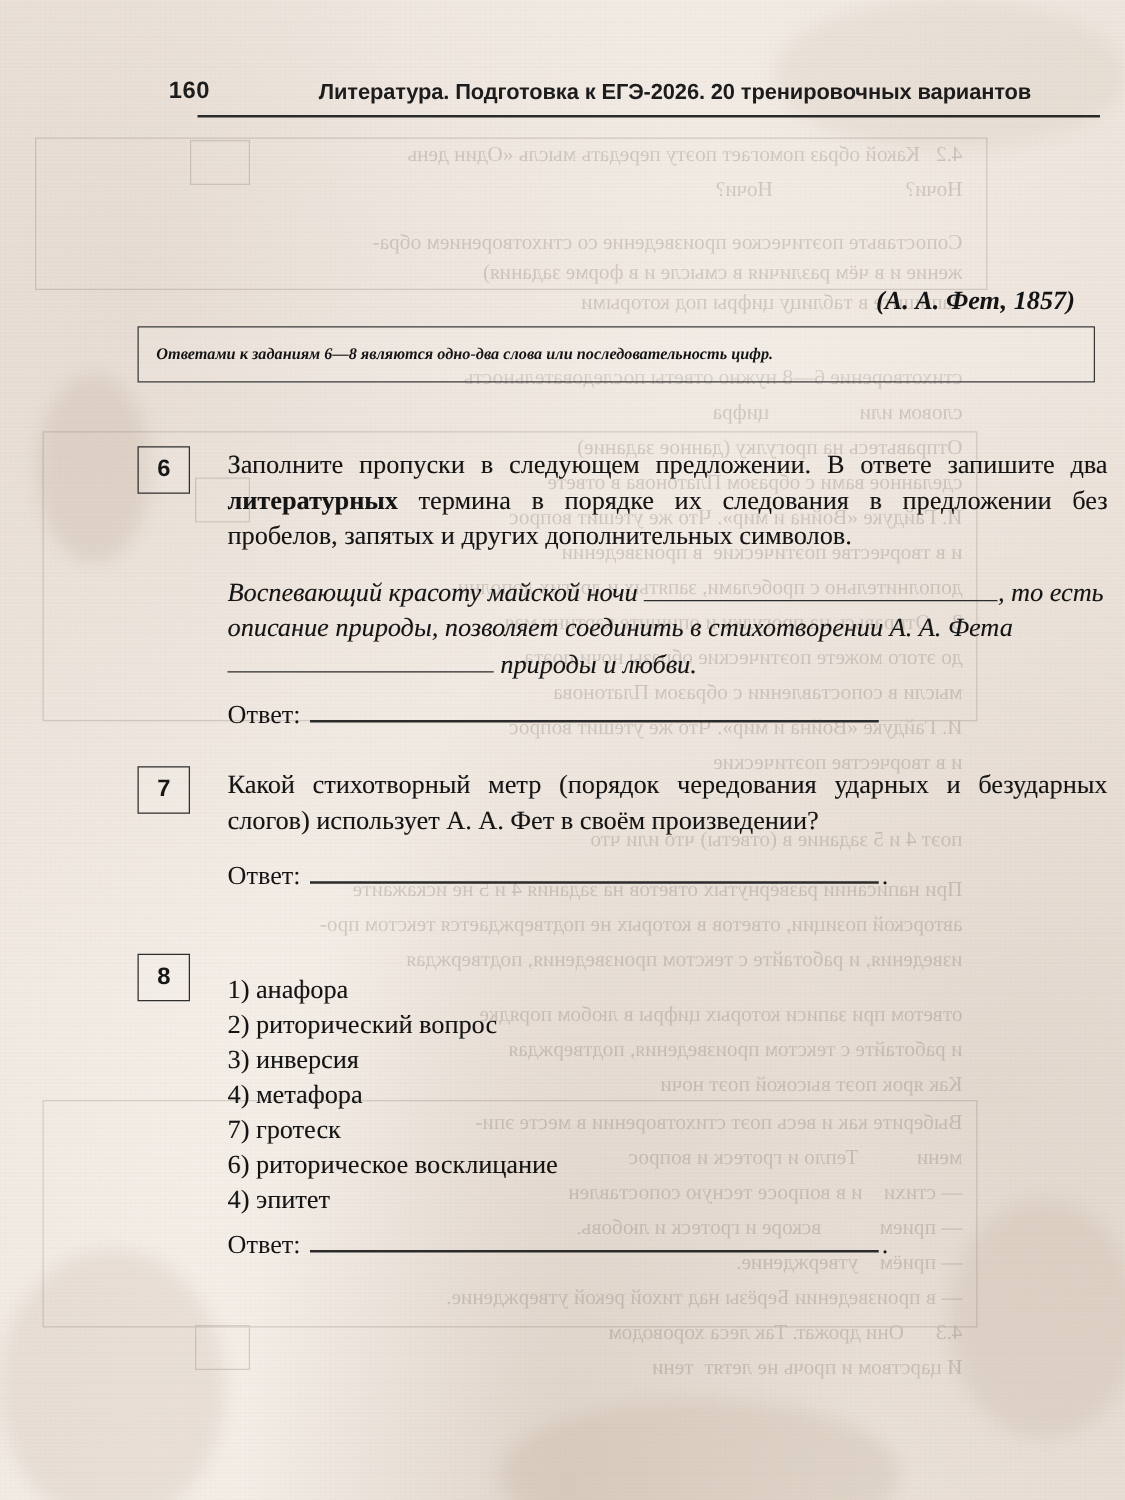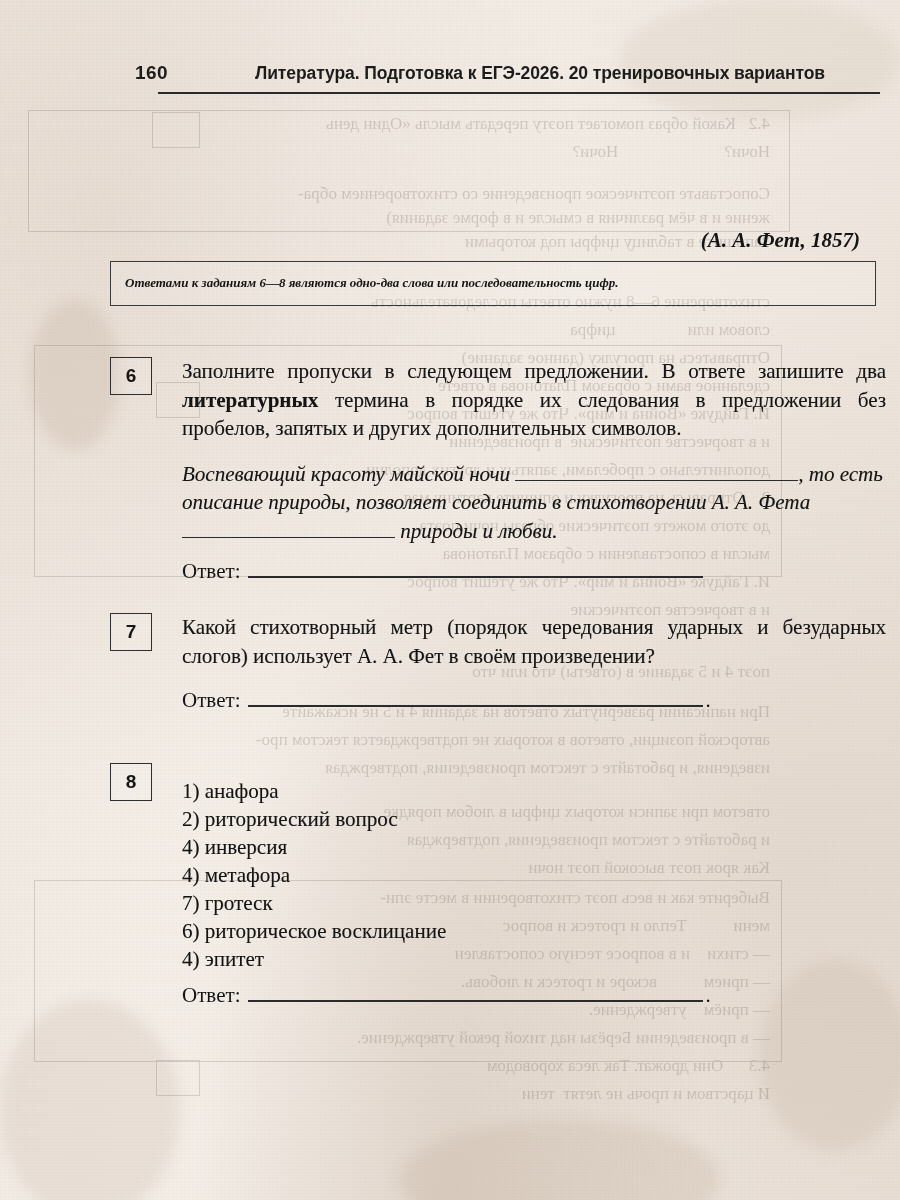--- a/index.html
+++ b/index.html
@@ -322,21 +322,21 @@
     </div>
   </div>
 
   <div class="task" style="left:110px; top:763px; width:776px;">
     <div class="task-num">8</div>
     <div class="task-body">
 
       <ul class="options">
         <li class="wobble">1) анафора</li>
         <li class="wobble">2) риторический вопрос</li>
-        <li class="wobble">4) инверсия</li>
+        <li class="wobble">3) инверсия</li>
         <li class="wobble">4) метафора</li>
         <li class="wobble">7) гротеск</li>
         <li class="wobble">6) риторическое восклицание</li>
         <li class="wobble">4) эпитет</li>
       </ul>
 
       <div class="answer-row" style="margin-top:10px;">
         <span class="answer-label">Ответ:</span>
         <span class="answer-rule"></span>
         <span class="answer-dot">.</span>

